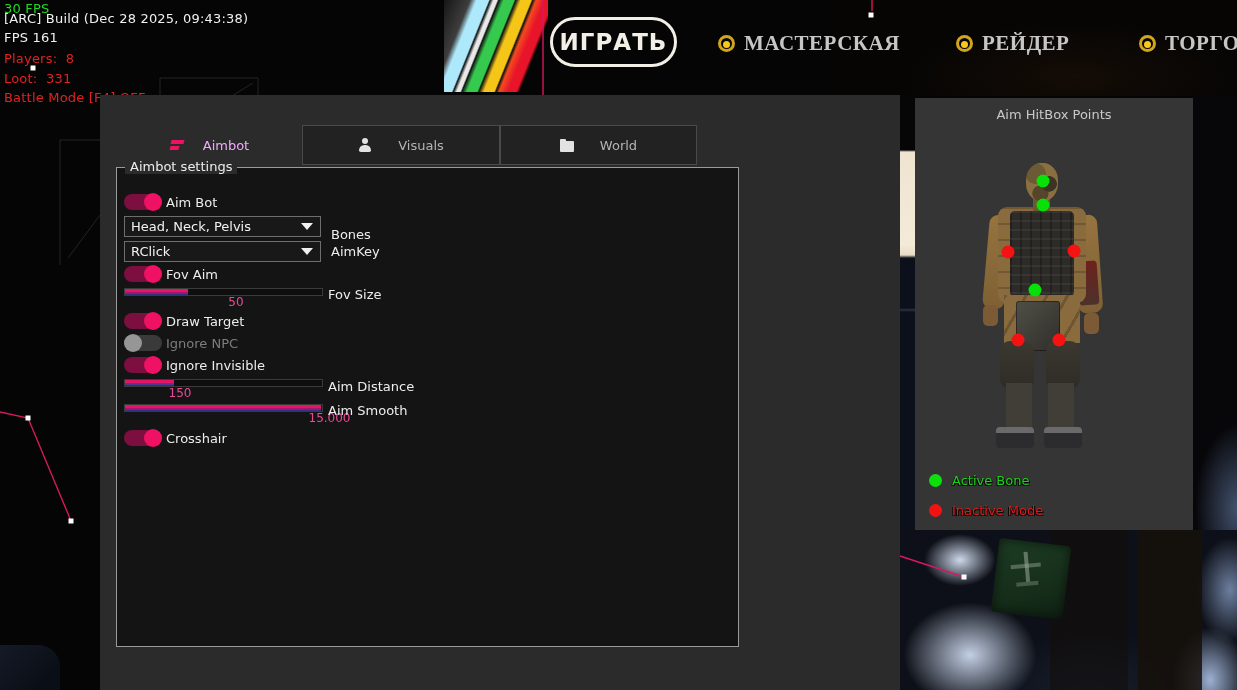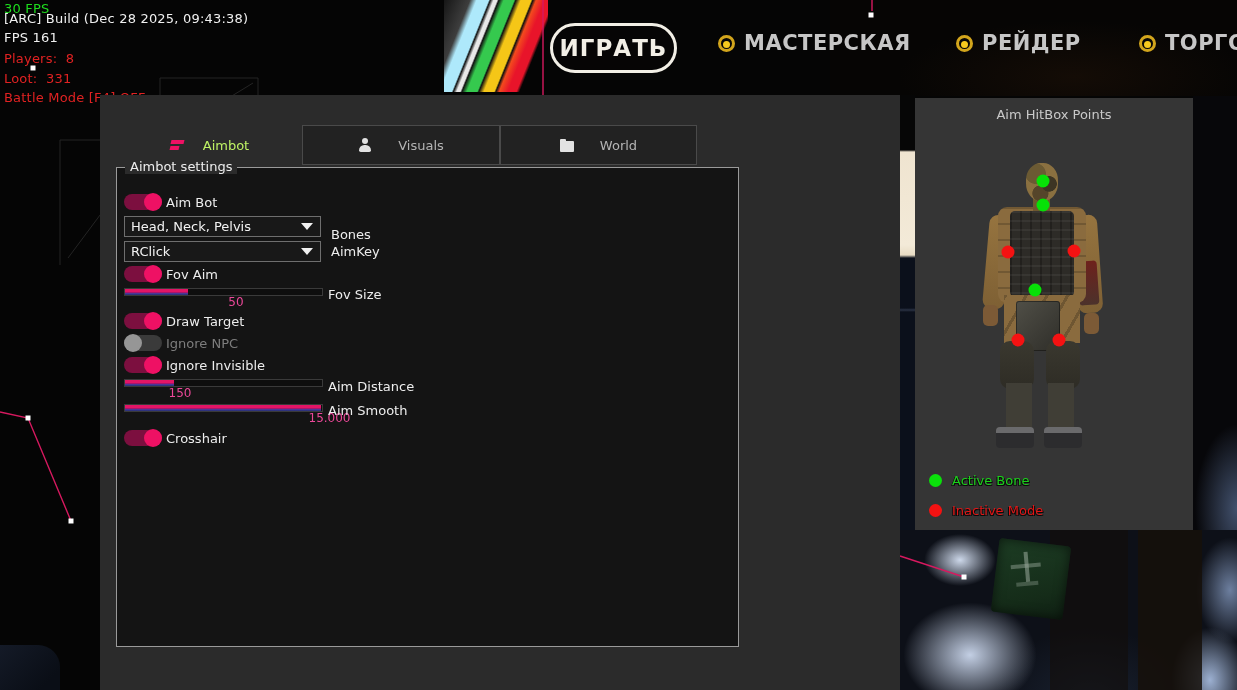--- a/index.html
+++ b/index.html
@@ -53,35 +53,35 @@
   
   #esp-overlay{left:0;top:0;width:1237px;height:690px;pointer-events:none;}
 
   
   .hud-line{position:absolute;left:4px;font-size:13px;white-space:pre;letter-spacing:0.2px;}
   .hud-green{color:#1edd1e;}
   .hud-white{color:#f0f0f0;}
   .hud-red{color:#e02222;}
 
   
-  #play-button{left:550px;top:23px;width:127px;height:50px;border:3px solid #f2efe6;border-radius:27px;
+  #play-button{left:550px;top:17px;width:127px;height:50px;border:3px solid #f2efe6;border-radius:27px;
     background:rgba(12,9,6,0.25);display:flex;align-items:center;justify-content:center;box-sizing:border-box;
     color:#f2efe6;font-size:23px;font-weight:bold;letter-spacing:1px;cursor:pointer;text-align:center;}
   .menu-item{position:absolute;top:30px;height:26px;display:flex;align-items:center;gap:9px;cursor:pointer;}
-  .menu-item .label{color:#c6c6c6;font-size:21px;font-weight:bold;letter-spacing:0.5px;white-space:nowrap;}
+  .menu-item .label{color:#c6c6c6;font-size:21px;font-weight:bold;letter-spacing:0.5px;white-space:nowrap;font-family:Liberation Serif, serif;}
   .coin{width:17px;height:17px;border-radius:50%;border:3px solid #d2a51c;background:#070707;position:relative;box-sizing:border-box;flex:0 0 auto;}
   .coin::after{content:"";position:absolute;left:2px;top:3px;width:7px;height:7px;border-radius:50%;background:#f6c91e;}
 
   
   #cheat-panel{left:100px;top:95px;width:800px;height:595px;background:#2b2b2b;}
   .tab-box{position:absolute;top:30px;height:40px;background:#222222;border:1px solid #4a4a4a;box-sizing:border-box;
     display:flex;align-items:center;justify-content:center;gap:26px;cursor:pointer;}
   .tab-box .tab-label{color:#b4b4b4;font-size:13px;}
   #tab-aimbot{position:absolute;left:16px;top:30px;width:186px;height:40px;display:flex;align-items:center;justify-content:center;gap:18px;cursor:pointer;}
-  #tab-aimbot .tab-label{color:#bef264;font-size:13px;}
+  #tab-aimbot .tab-label{color:#f0abfc;font-size:13px;}
   
   .icon-flag{width:16px;height:13px;position:relative;}
   .icon-flag i{position:absolute;background:#ee1164;transform:skewX(-14deg);}
   .icon-flag .b1{left:2px;top:1px;width:13px;height:4px;}
   .icon-flag .b2{left:1px;top:7px;width:9px;height:4px;}
   .icon-person{width:14px;height:14px;position:relative;}
   .icon-person::before{content:"";position:absolute;left:4px;top:0;width:6px;height:6px;border-radius:50%;background:#e2e2e2;}
   .icon-person::after{content:"";position:absolute;left:1px;top:7px;width:12px;height:7px;border-radius:6px 6px 2px 2px;background:#e2e2e2;}
   .icon-folder{width:14px;height:11px;background:#e2e2e2;border-radius:1px;position:relative;margin-top:2px;}
   .icon-folder::before{content:"";position:absolute;left:0;top:-2px;width:6px;height:3px;background:#e2e2e2;border-radius:1px 1px 0 0;}

